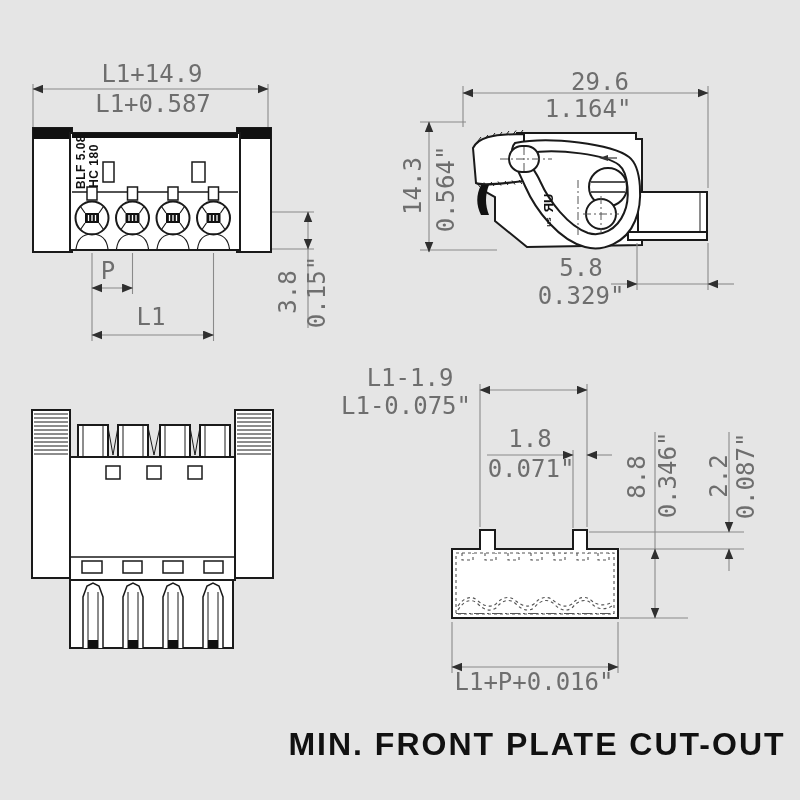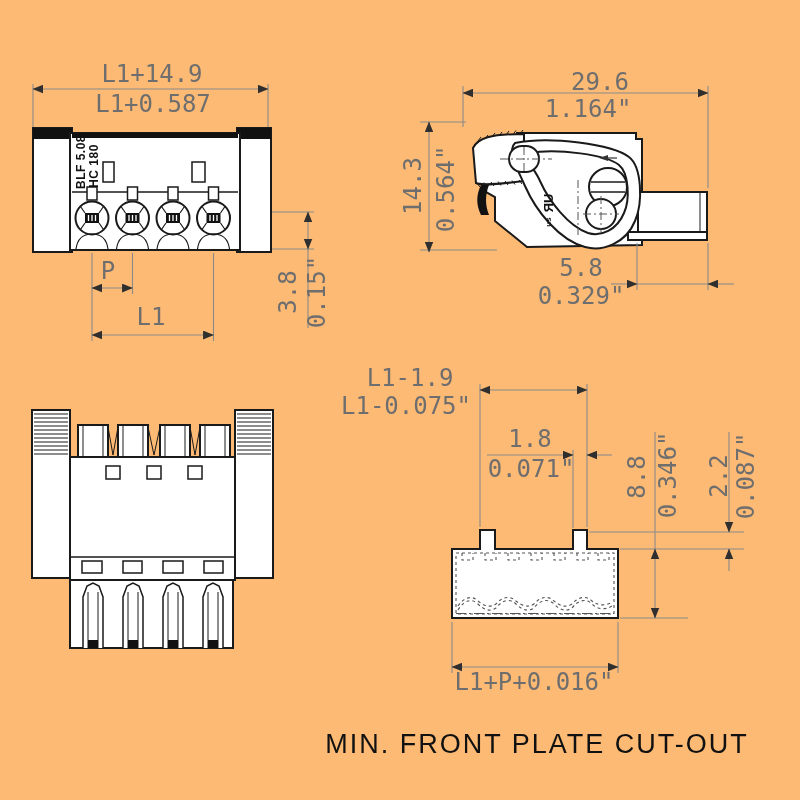--- a/index.html
+++ b/index.html
@@ -1,29 +1,29 @@
 <!DOCTYPE html>
 <html><head>
 <meta charset="utf-8">
 <style>
   html,body{margin:0;padding:0;background:#fff;}
-  #stage{position:relative;width:800px;height:800px;background:#fdba74;overflow:hidden;
+  #stage{position:relative;width:800px;height:800px;background:#e5e5e5;overflow:hidden;
          font-family:"DejaVu Sans Mono", monospace;}
   svg{position:absolute;left:0;top:0;}
   .txt{position:absolute;white-space:nowrap;}
   .dim{color:#6e6e6e;font-size:24px;line-height:1;transform:translate(-50%,-50%);}
   .rot{transform:translate(-50%,-50%) rotate(-90deg);}
   .marking{color:#111;font-family:"Liberation Sans",sans-serif;font-weight:bold;
            font-size:12px;line-height:1;transform:translate(-50%,-50%) rotate(-90deg);
            letter-spacing:0.5px;}
   .ul{color:#111;font-family:"Liberation Sans",sans-serif;font-weight:bold;
       font-size:13px;line-height:1;transform:translate(-50%,-50%) rotate(-90deg);}
   .ul.sub{font-size:8px;}
-  .caption{color:#111;font-family:"Liberation Sans",sans-serif;font-weight:normal;
-           font-size:27px;letter-spacing:2px;transform:translate(-50%,-50%);}
+  .caption{color:#111;font-family:"Liberation Sans",sans-serif;font-weight:bold;
+           font-size:32px;letter-spacing:2px;transform:translate(-50%,-50%);}
 </style>
 </head>
 <body>
 
 <div id="stage">
 
 <svg width="800" height="800" viewBox="0 0 800 800">
   <defs>
     <marker id="arr" viewBox="0 0 10 8" refX="9.5" refY="4" markerWidth="11" markerHeight="9" orient="auto-start-reverse" markerUnits="userSpaceOnUse">
       <path d="M0,0 L10,4 L0,8 Z" fill="#2f2f2f"></path>

